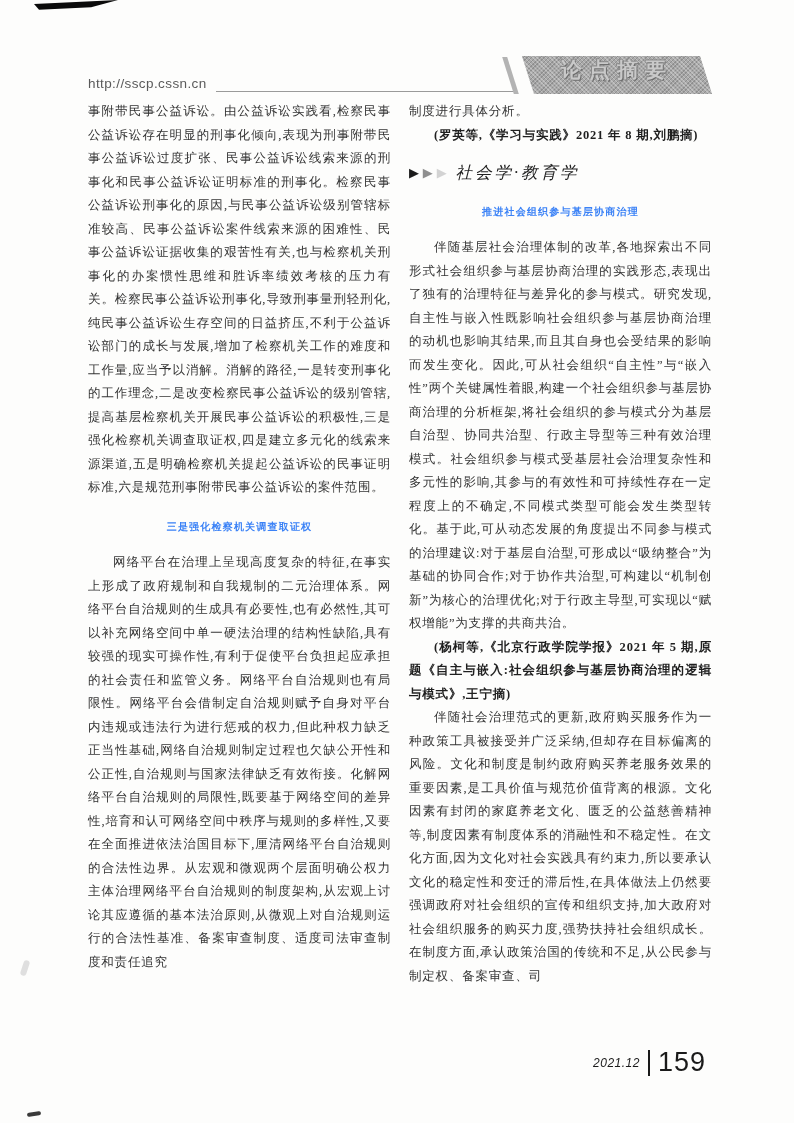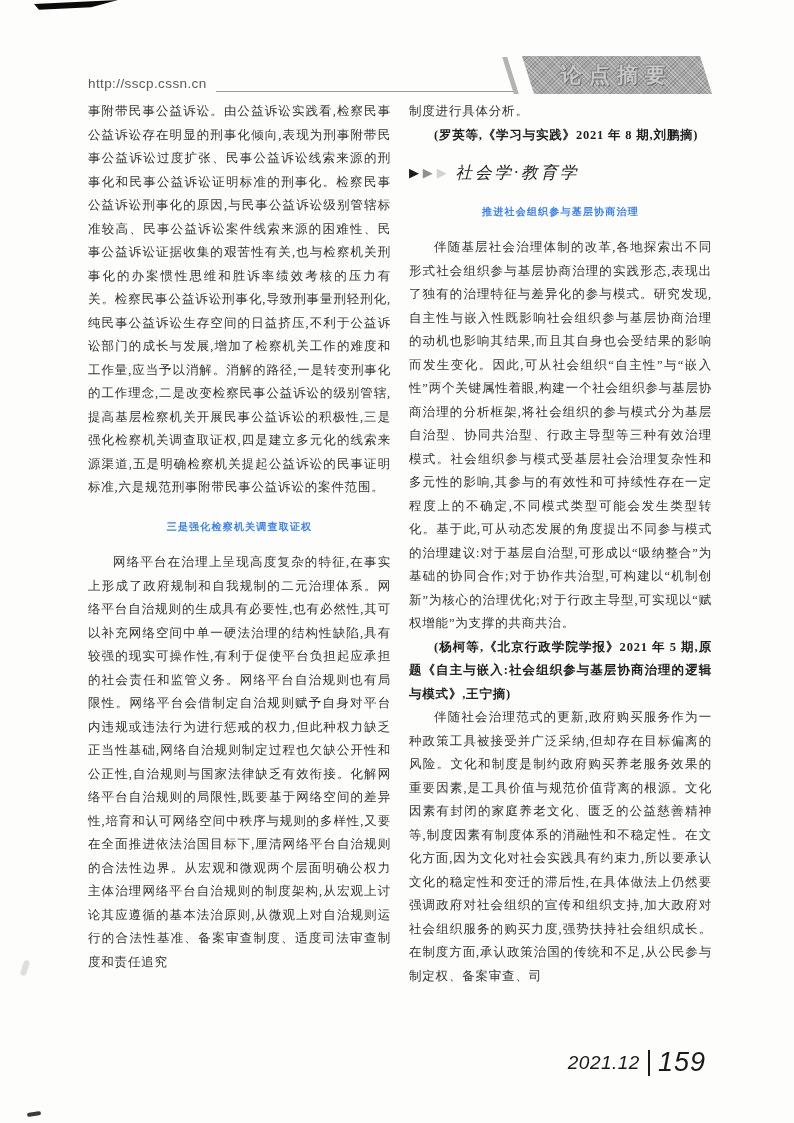--- a/index.html
+++ b/index.html
@@ -22,21 +22,21 @@
     position:absolute;left:508px;top:57px;width:5px;height:37px;
     background:#b3b3b3;transform:skewX(17.5deg);
   }
   .banner{
     position:absolute;left:522px;top:56px;width:190px;height:38px;
     clip-path:polygon(0 0,calc(100% - 12px) 0,100% 100%,12px 100%);
     background-color:#a9a9a9;
     background-image:
       repeating-linear-gradient(45deg,rgba(255,255,255,.28) 0 1px,transparent 1px 3px),
       repeating-linear-gradient(-45deg,rgba(0,0,0,.16) 0 1px,transparent 1px 3px);
-    display:flex;align-items:center;justify-content:center;
+    display:flex;align-items:flex-start;justify-content:center;
   }
   .banner-text{
     font-weight:bold;font-size:21px;letter-spacing:7px;
     color:#c9c9c9;
     text-shadow:1px 1px 0 #6e6e6e,-1px -1px 0 #8a8a8a,0 0 1px #777;
   }
   
   .content{
     position:absolute;left:88px;top:100px;width:624px;
     display:flex;gap:18px;
@@ -65,23 +65,23 @@
   .section-label{
     font-style:italic;font-size:16.5px;letter-spacing:3px;
     margin-left:5px;color:#222;
   }
   
   .footer{
     position:absolute;right:88px;bottom:45px;
     display:flex;align-items:center;
     font-family:"Liberation Sans","DejaVu Sans",sans-serif;color:#1a1a1a;
   }
-  .footer-issue{font-style:italic;font-size:19px;margin-right:8px;letter-spacing:.5px;}
+  .footer-issue{font-style:italic;font-size:12px;margin-right:8px;letter-spacing:.5px;}
   .footer-sep{width:2px;height:26px;background:#1a1a1a;margin-right:8px;}
-  .footer-page{font-size:27px;letter-spacing:1px;font-style:italic;}
+  .footer-page{font-size:27px;letter-spacing:1px;}
   
   .mark-top-left{
     position:absolute;left:34px;top:0;width:84px;height:13px;background:#0b0b0b;
     clip-path:polygon(0 30%,100% 0,68% 55%,6% 75%);
   }
   .mark-bottom-left{
     position:absolute;left:27px;top:1112px;width:14px;height:4px;
     background:#3a3a3a;transform:rotate(-8deg);border-radius:2px;
   }
   .mark-left-smudge{

